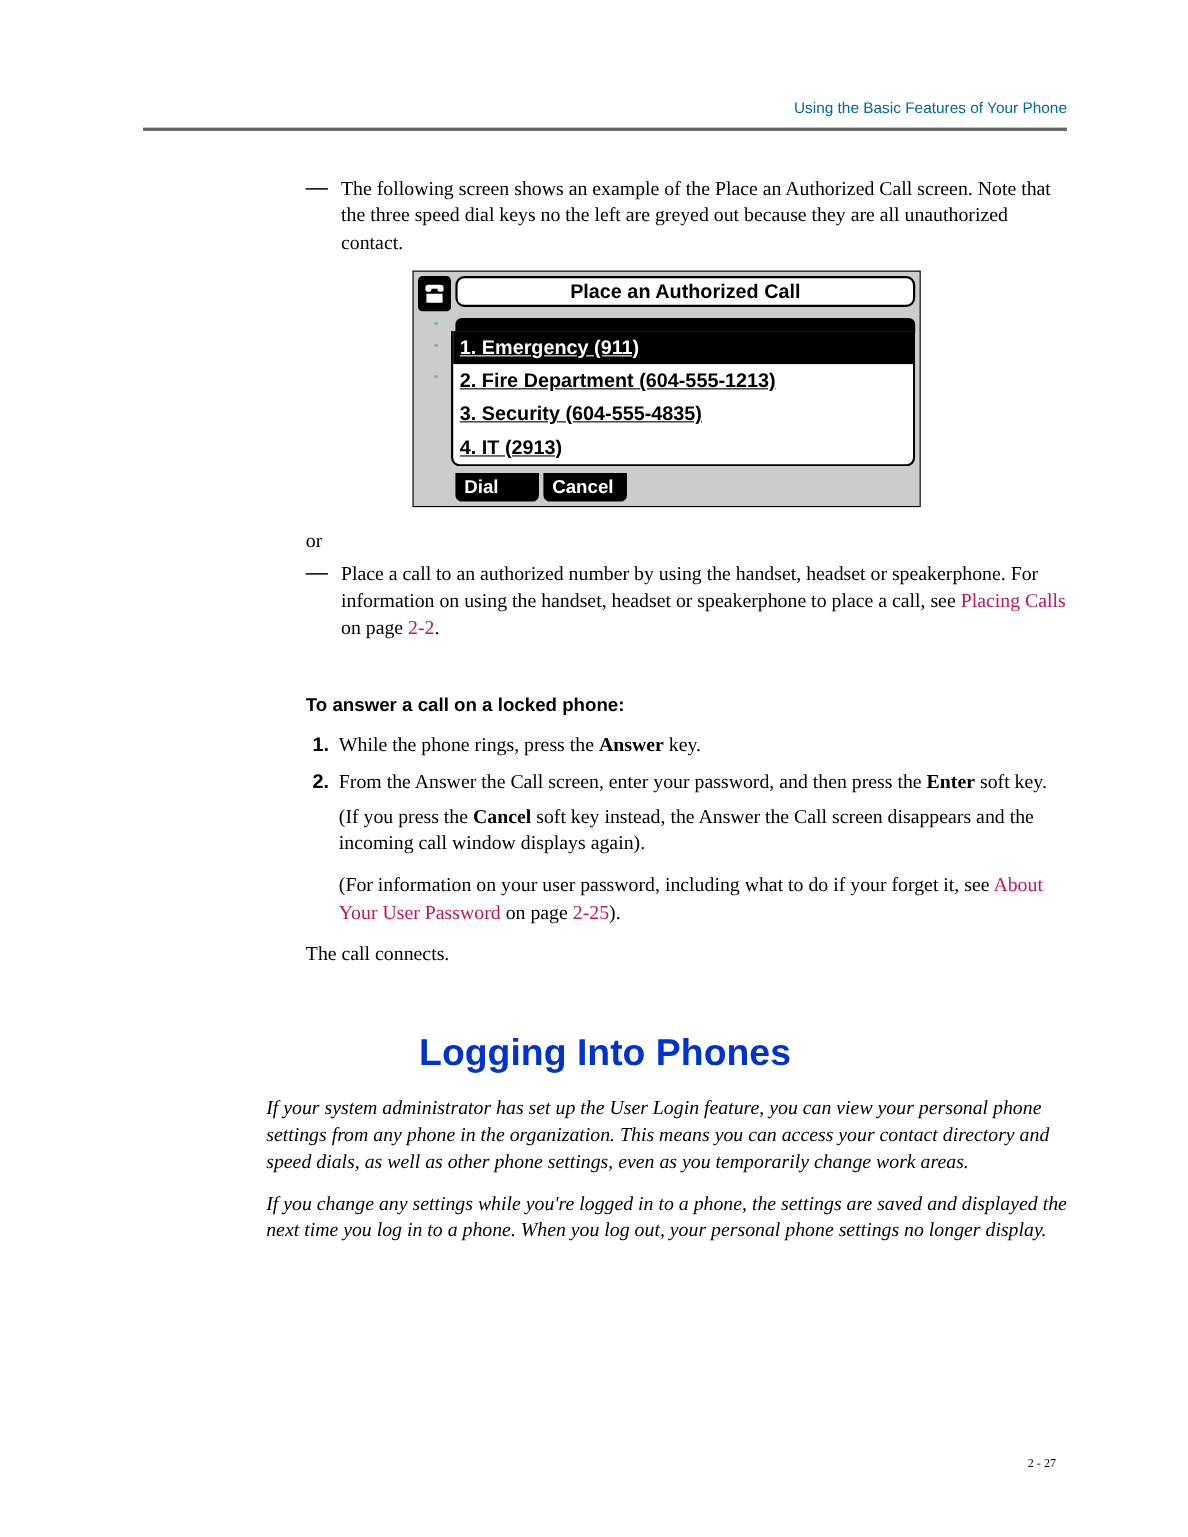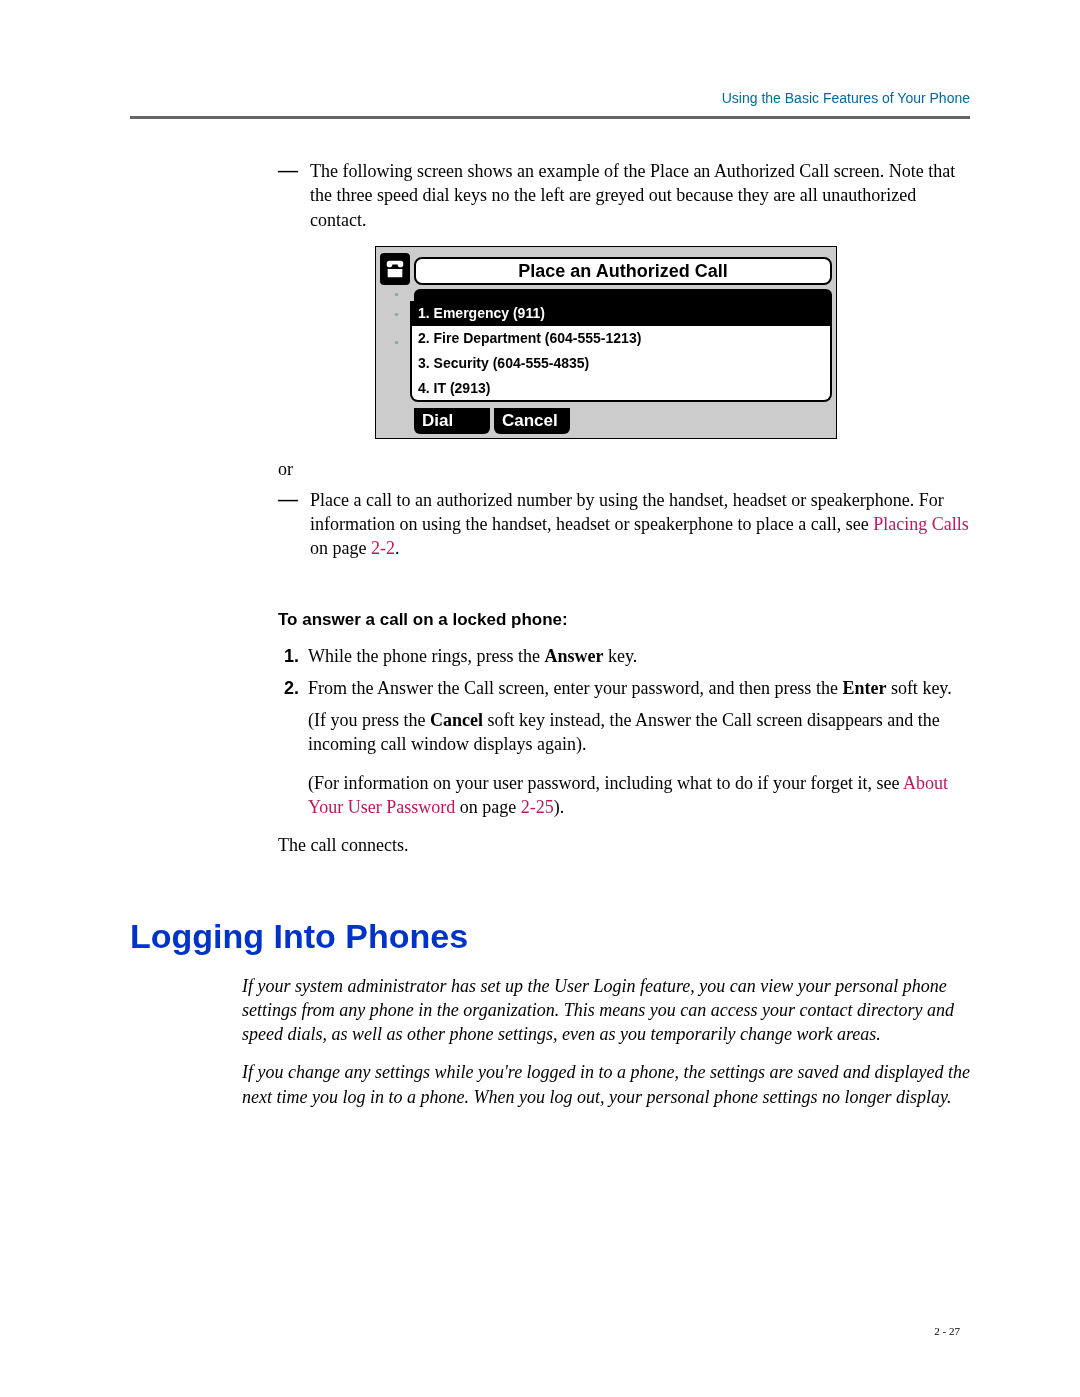--- a/index.html
+++ b/index.html
@@ -59,21 +59,21 @@
   .screenshot {
     margin: 10px 0 10px 65px;
     width: 452px;
     background: #ccc;
     border: 1px solid #000;
     padding: 4px;
     font-family: Arial, Helvetica, sans-serif;
   }
   .ss-titlebar {
     display: flex;
-    align-items: flex-end;
+    align-items: flex-start;
     gap: 4px;
     height: 34px;
   }
   .ss-icon {
     width: 30px;
     height: 32px;
     background: #000;
     border-radius: 4px;
     display: flex;
     align-items: center;
@@ -130,22 +130,23 @@
   }
   .ss-list {
     flex: 1;
     border: 2px solid #000;
     border-top: none;
     border-radius: 0 0 8px 8px;
     background: #fff;
   }
   .ss-item {
     font-weight: bold;
-    font-size: 14px;
+    font-size: 18px;
     padding: 3px 6px;
+    text-decoration: underline;
   }
   .ss-item.sel {
     background: #000;
     color: #fff;
   }
   .ss-softkeys {
     display: flex;
     gap: 4px;
     margin-top: 6px;
     margin-left: 34px;
@@ -194,20 +195,21 @@
   ol.numlist > li .litext {
     font-family: "Book Antiqua", Palatino, "Palatino Linotype", Georgia, serif;
     font-weight: normal;
   }
   h1.section {
     font-family: "Trebuchet MS", "Segoe UI", Arial, sans-serif;
     color: #0033cc;
     font-size: 34px;
     font-weight: bold;
     margin: 56px 0 14px 0;
+    text-align: center;
   }
   .section-body {
     margin-left: 112px;
     font-style: italic;
   }
   .page-number {
     position: absolute;
     bottom: 60px;
     right: 120px;
     font-size: 11px;

